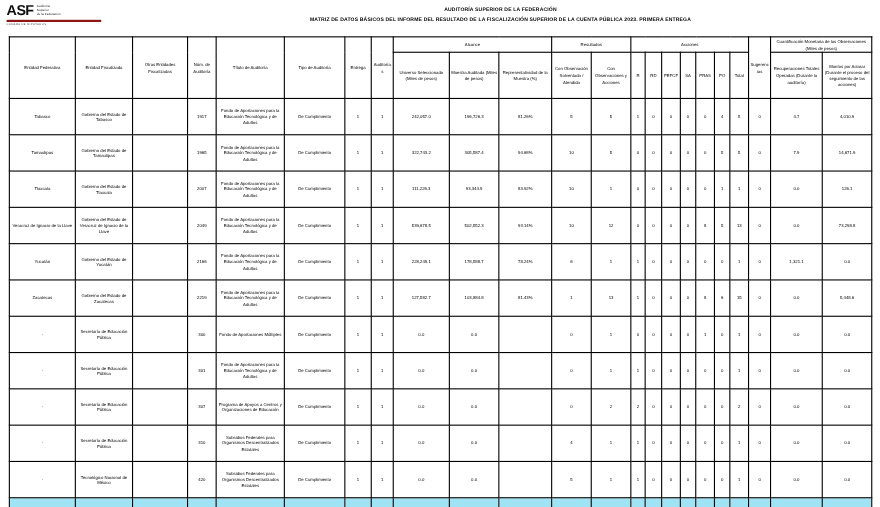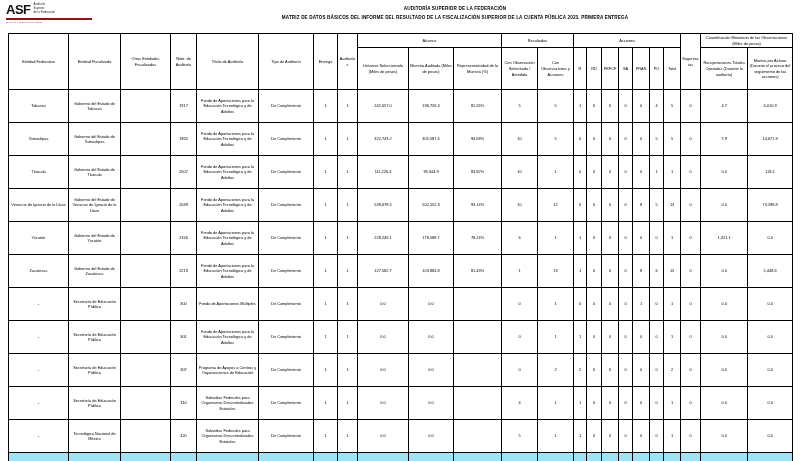--- a/index.html
+++ b/index.html
@@ -17,20 +17,21 @@
   }
 
   
   .logo-wrap {
     position: absolute;
     left: 6px; top: 3px;
     width: 86px; height: 26px;
   }
   .logo-box {
     display: flex;
+    align-items: center;
     gap: 3px;
   }
   .logo-asf {
     font-family: "Liberation Sans", sans-serif;
     font-weight: bold;
     font-size: 13px;
     letter-spacing: -0.5px;
     color: #111;
     line-height: 1;
   }

